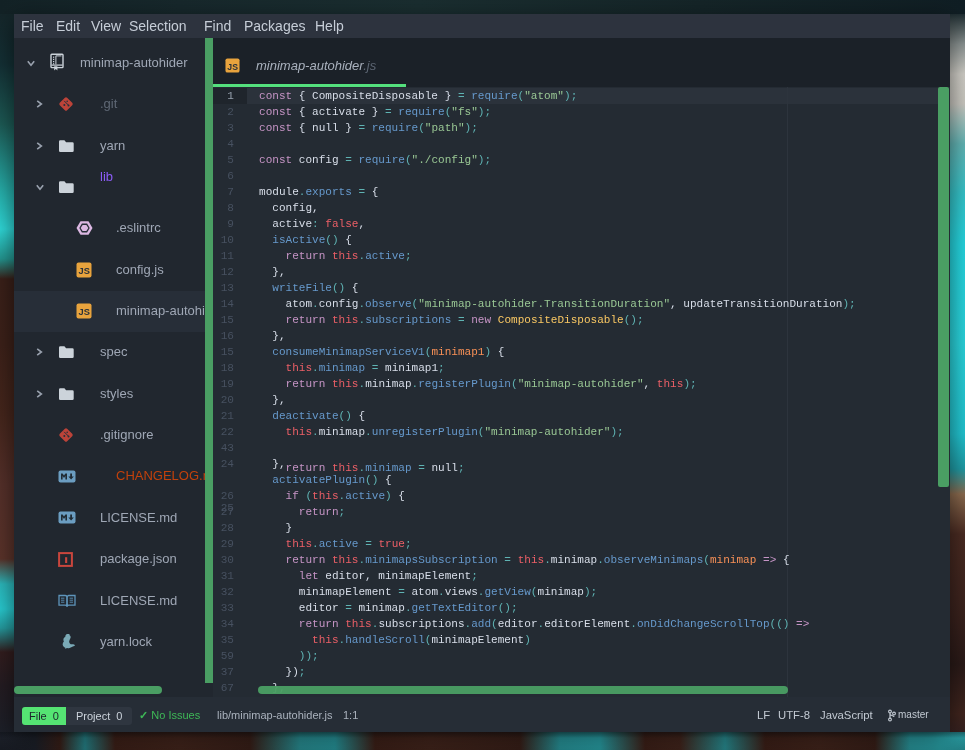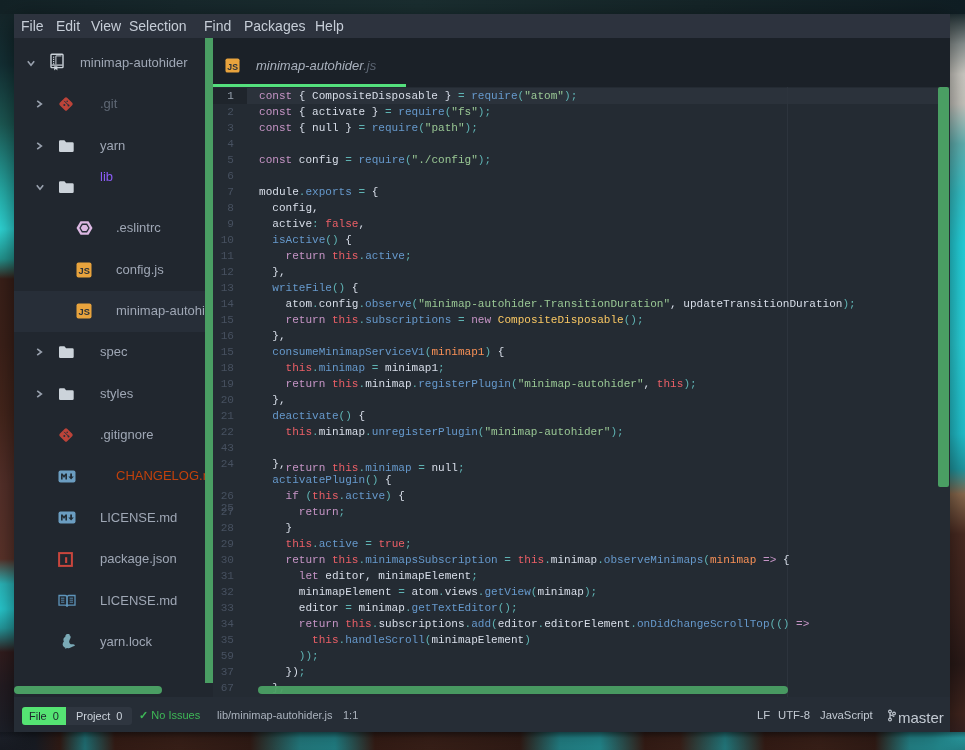--- a/index.html
+++ b/index.html
@@ -249,12 +249,12 @@
 <div class="abs" style="left:343px;top:709px;font-size:11px;color:#aab2bd">1:1</div>
 <div class="abs" style="left:757px;top:709px;font-size:11.3px;color:#c3cad3">LF</div>
 <div class="abs" style="left:778px;top:709px;font-size:11.3px;color:#c3cad3">UTF-8</div>
 <div class="abs" style="left:820px;top:709px;font-size:11.3px;color:#c3cad3">JavaScript</div>
 <svg class="abs" style="left:887px;top:709px" width="10" height="13" viewBox="0 0 10 13">
     <path d="M3 3.5 v6 M3 5 c0 2 4 1 4 3" fill="none" stroke="#c3cad3" stroke-width="1.2"></path>
     <circle cx="3" cy="2.5" r="1.4" fill="none" stroke="#c3cad3" stroke-width="1.1"></circle>
     <circle cx="7" cy="4.5" r="1.4" fill="none" stroke="#c3cad3" stroke-width="1.1"></circle>
     <circle cx="3" cy="10.5" r="1.4" fill="none" stroke="#c3cad3" stroke-width="1.1"></circle>
   </svg>
-<div class="abs" style="left:898px;top:709px;font-size:15px;color:#c3cad3">master</div>
+<div class="abs" style="left:898px;top:709px;font-size:10px;color:#c3cad3">master</div>
 </body></html>

